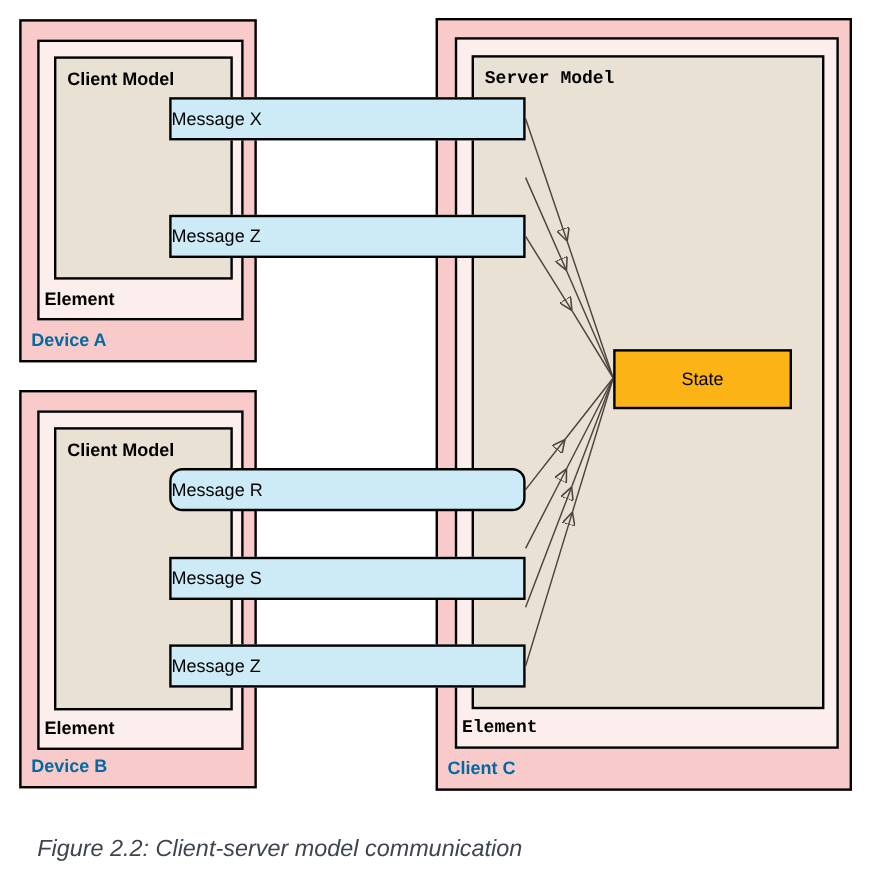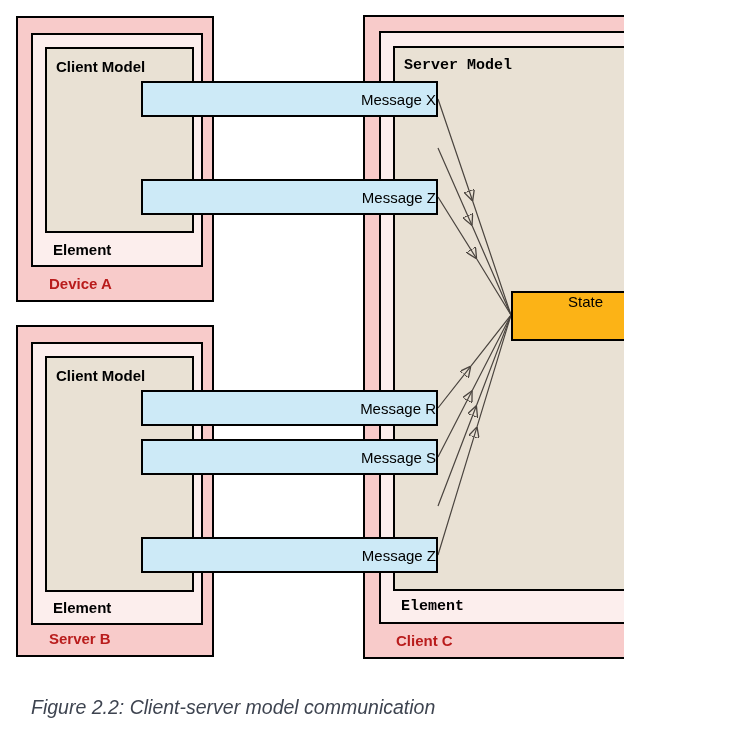--- a/index.html
+++ b/index.html
@@ -3,24 +3,25 @@
 <meta charset="utf-8">
 <style>
   html, body {
     margin: 0;
     padding: 0;
     background: #ffffff;
     font-family: "Liberation Sans", sans-serif;
   }
   .canvas {
     position: relative;
-    width: 624px;
+    width: 679px;
     height: 747px;
     background: #ffffff;
     overflow: hidden;
+    padding-left: 36px;
   }
   .box {
     position: absolute;
     box-sizing: border-box;
     border: 2px solid #000000;
   }
   .device  { background: var(--device-fill, #f8cbca); }
   .element { background: var(--element-fill, #fceeed); }
   .model   { background: var(--model-fill, #e9e1d4); }
 
@@ -29,61 +30,61 @@
     top: 9px;
     left: 9px;
     font-size: 15px;
     font-weight: bold;
     color: #000;
     white-space: nowrap;
   }
   .element-label {
     position: absolute;
     bottom: 7px;
-    left: 20px;
+    left: 4px;
     font-size: 15px;
     font-weight: bold;
     color: #000;
     white-space: nowrap;
   }
   .device-label {
     position: absolute;
     bottom: 8px;
     left: 8px;
     font-size: 15px;
     font-weight: bold;
-    color: #b91c1c;
+    color: #0369a1;
     white-space: nowrap;
-    margin-left: 23px;
   }
   .message {
     position: absolute;
     box-sizing: border-box;
     left: 141px;
     width: 297px;
     height: 36px;
     border: 2px solid #000000;
     background: var(--message-fill, #cdeaf7);
     display: flex;
     align-items: center;
-    justify-content: flex-end;
+    justify-content: flex-start;
     font-size: 15px;
     color: #000;
     z-index: 3;
   }
   .state-box {
     position: absolute;
     box-sizing: border-box;
     left: 511px;
     top: 291px;
     width: 149px;
     height: 50px;
     border: 2px solid #000000;
     background: var(--state-fill, #fcb316);
     display: flex;
+    align-items: center;
     justify-content: center;
     font-size: 15px;
     color: #000;
     z-index: 3;
   }
   .arrows {
     position: absolute;
     left: 0;
     top: 0;
     z-index: 2;
@@ -120,21 +121,21 @@
     <span class="device-label">Device A</span>
   </div>
 
   <div class="box device" style="left:16px; top:325px; width:198px; height:332px;">
     <div class="box element" style="left:13px; top:15px; width:172px; height:283px;">
       <div class="box model" style="left:12px; top:12px; width:149px; height:236px;">
         <span class="model-label">Client Model</span>
       </div>
       <span class="element-label">Element</span>
     </div>
-    <span class="device-label">Server B</span>
+    <span class="device-label">Device B</span>
   </div>
 
   <div class="box device" style="left:363px; top:15px; width:347px; height:644px;">
     <div class="box element" style="left:14px; top:14px; width:320px; height:593px;font-family:Liberation Mono, monospace;">
       <div class="box model" style="left:12px; top:13px; width:294px; height:545px;">
         <span class="model-label">Server Model</span>
       </div>
       <span class="element-label">Element</span>
     </div>
     <span class="device-label">Client C</span>
@@ -155,24 +156,24 @@
     <path d="M438 555 L476.7 427.8 L511 315" marker-mid="url(#arrow)"></path>
   </svg>
 
   <div class="message" style="top:81px;">
     <span>Message X</span>
   </div>
   <div class="message" style="top:179px;">
     <span>Message Z</span>
   </div>
 
-  <div class="message" style="top:390px;">
+  <div class="message" style="top:390px;border-radius:11px;">
     <span>Message R</span>
   </div>
-  <div class="message" style="top:439px;">
+  <div class="message" style="top:464px;">
     <span>Message S</span>
   </div>
   <div class="message" style="top:537px;">
     <span>Message Z</span>
   </div>
 
   <div class="state-box">
     <span>State</span>
   </div>
 

